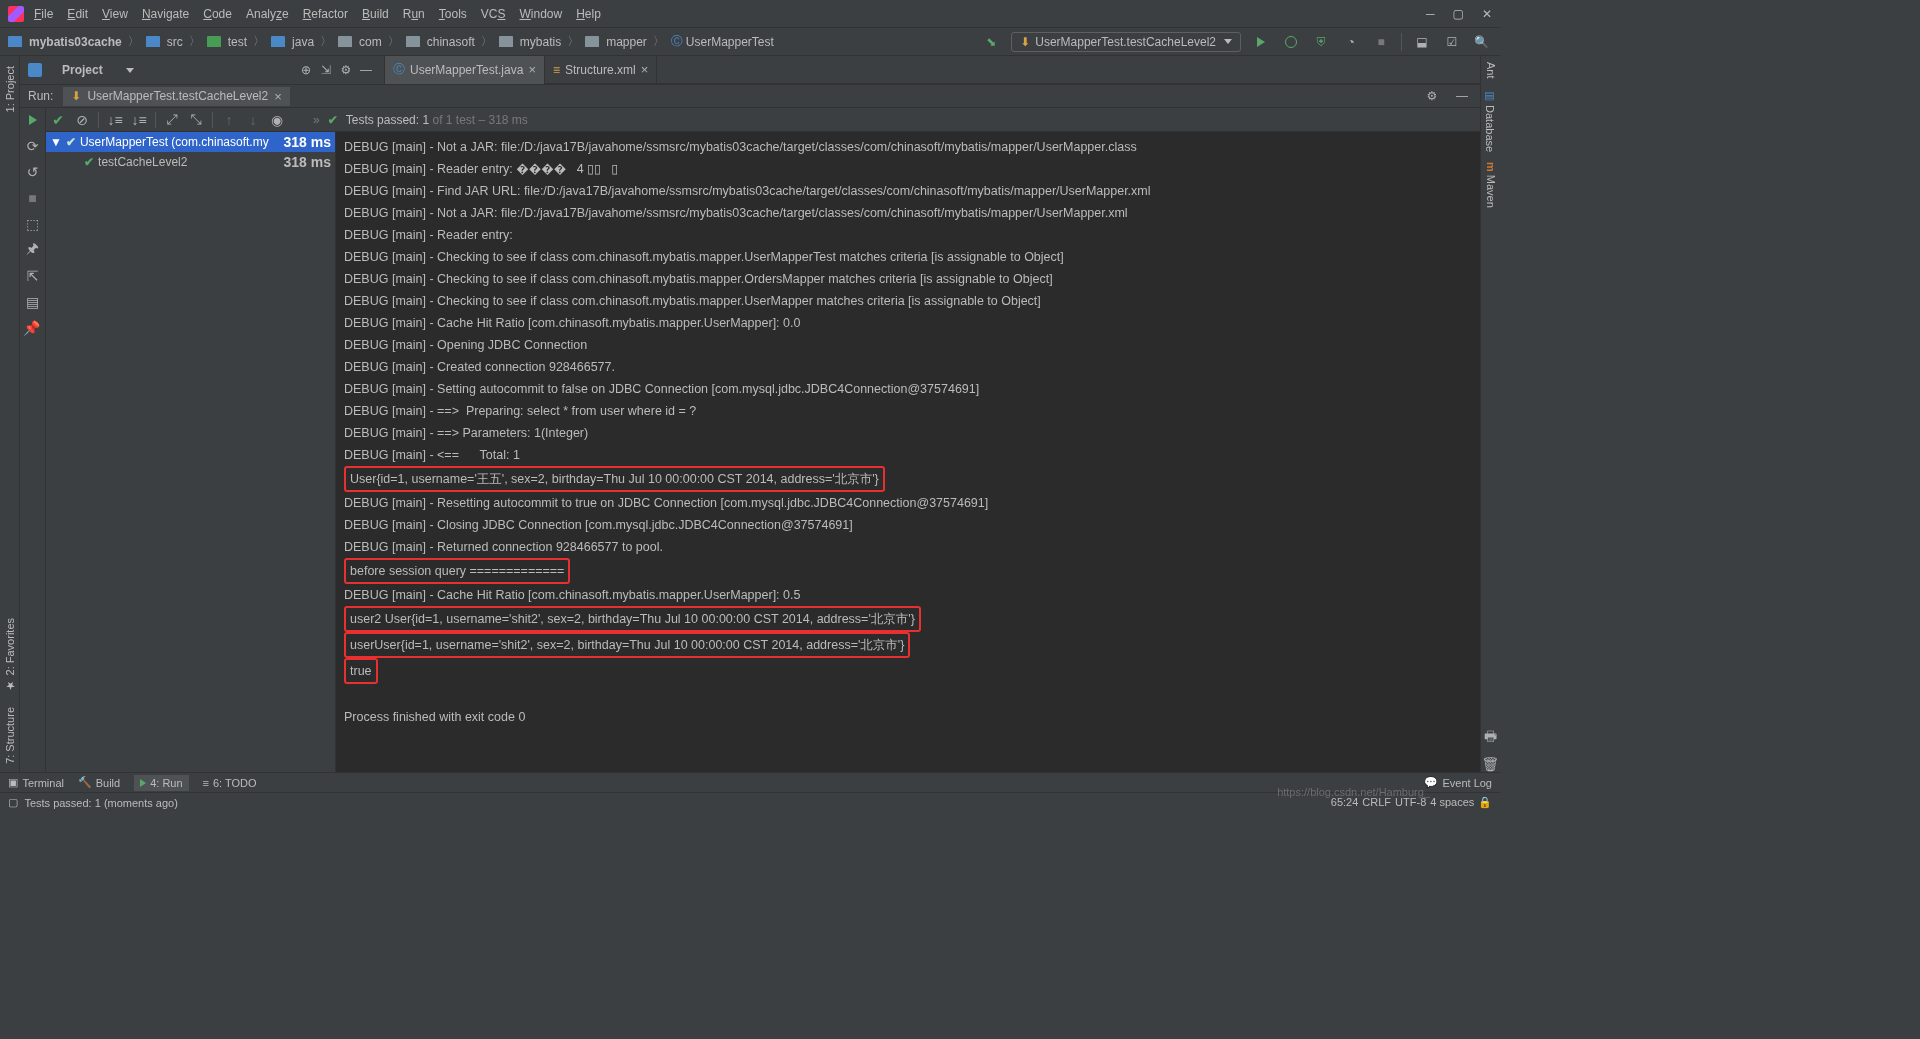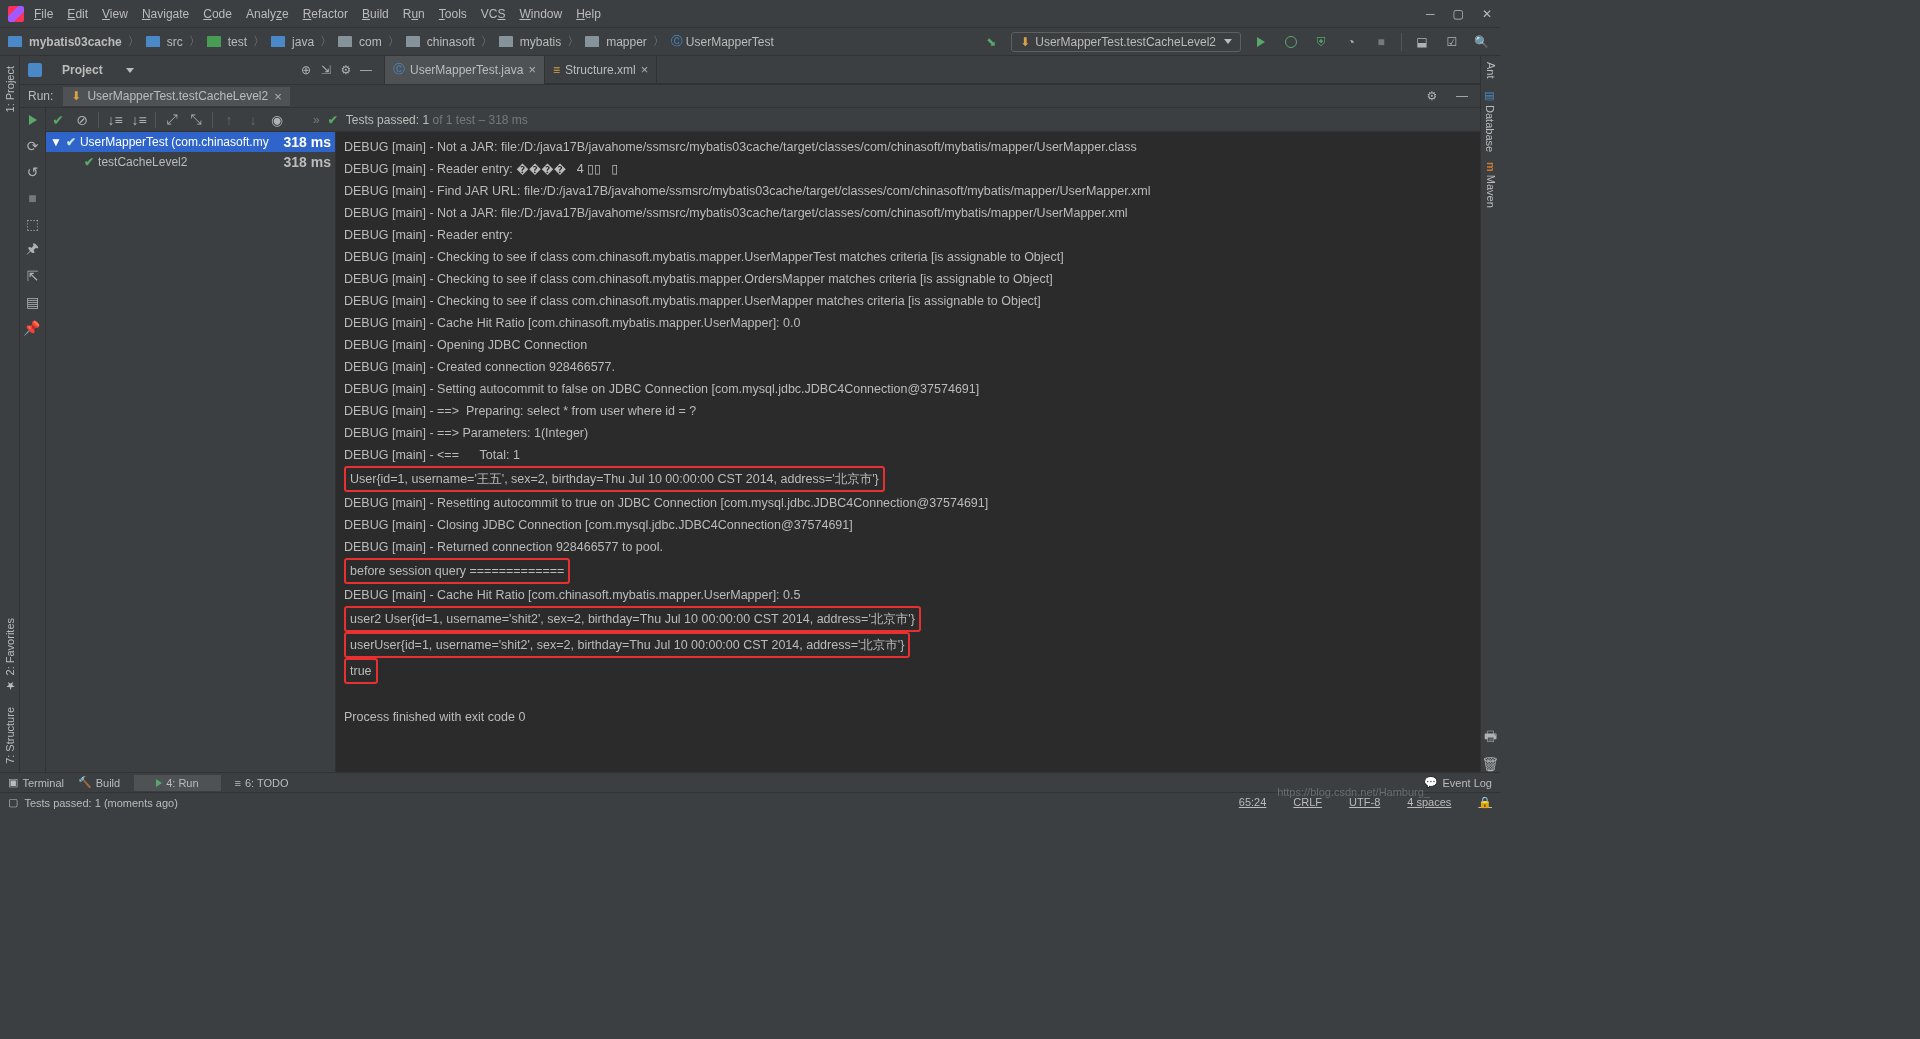--- a/index.html
+++ b/index.html
@@ -46,23 +46,23 @@
 .tree-row { display:flex; align-items:center; height:20px; padding:0 4px; gap:4px; }
 .tree-row.selected { background:#2f65ca; color:#fff; }
 .tree-row .time { margin-left:auto; font-size:14px; color:#bbbbbb;font-weight:bold; }
 .tree-row.selected .time { color:#fff; }
 .check-icon { color:#59a869; font-weight:bold; }
 .console-out { flex:1; background:#2b2b2b; color:#bbbbbb; font-family:"Consolas","Courier New",monospace; font-size:12.5px; line-height:22px; padding:4px 8px; overflow:auto; white-space:pre; position:relative; }
 .console-out .red-box { border:2px solid #e83030; padding:0 4px; display:inline-block; border-radius:3px; }
 .console-out .line { display:block; }
 .bottom-tools { height:20px; background:#3c3f41; border-top:1px solid #323232; display:flex; align-items:center; padding:0 8px; gap:14px; font-size:11px; }
 .bottom-tools .tool { display:flex; align-items:center; gap:4px; cursor:pointer; }
-.bottom-tools .tool.active { background:#4e5254; padding:2px 22px; }
+.bottom-tools .tool.active { background:#4e5254; padding:2px 6px; }
 .status-bar { height:20px; background:#3c3f41; border-top:1px solid #323232; display:flex; align-items:center; padding:0 8px; font-size:11px; }
-.status-bar .right { margin-left:auto; display:flex; gap:27px;text-decoration:underline; }
+.status-bar .right { margin-left:auto; display:flex; gap:4px; }
 .chevron { display:inline-block; width:0; height:0; border-left:4px solid transparent; border-right:4px solid transparent; border-top:5px solid #bbbbbb; margin-left:3px; }
 .sq-icon { width:14px; height:14px; background:#4a88c7; border-radius:2px; display:inline-block; }
 .watermark { position:absolute; right:70px; bottom:14px; font-size:11px; color:#6a6c6e; }
 </style>
 </head>
 <body>
 
 <div class="title-bar">
   <div class="ij-logo"></div>
   <span class="menu-item"><u>F</u>ile</span>

